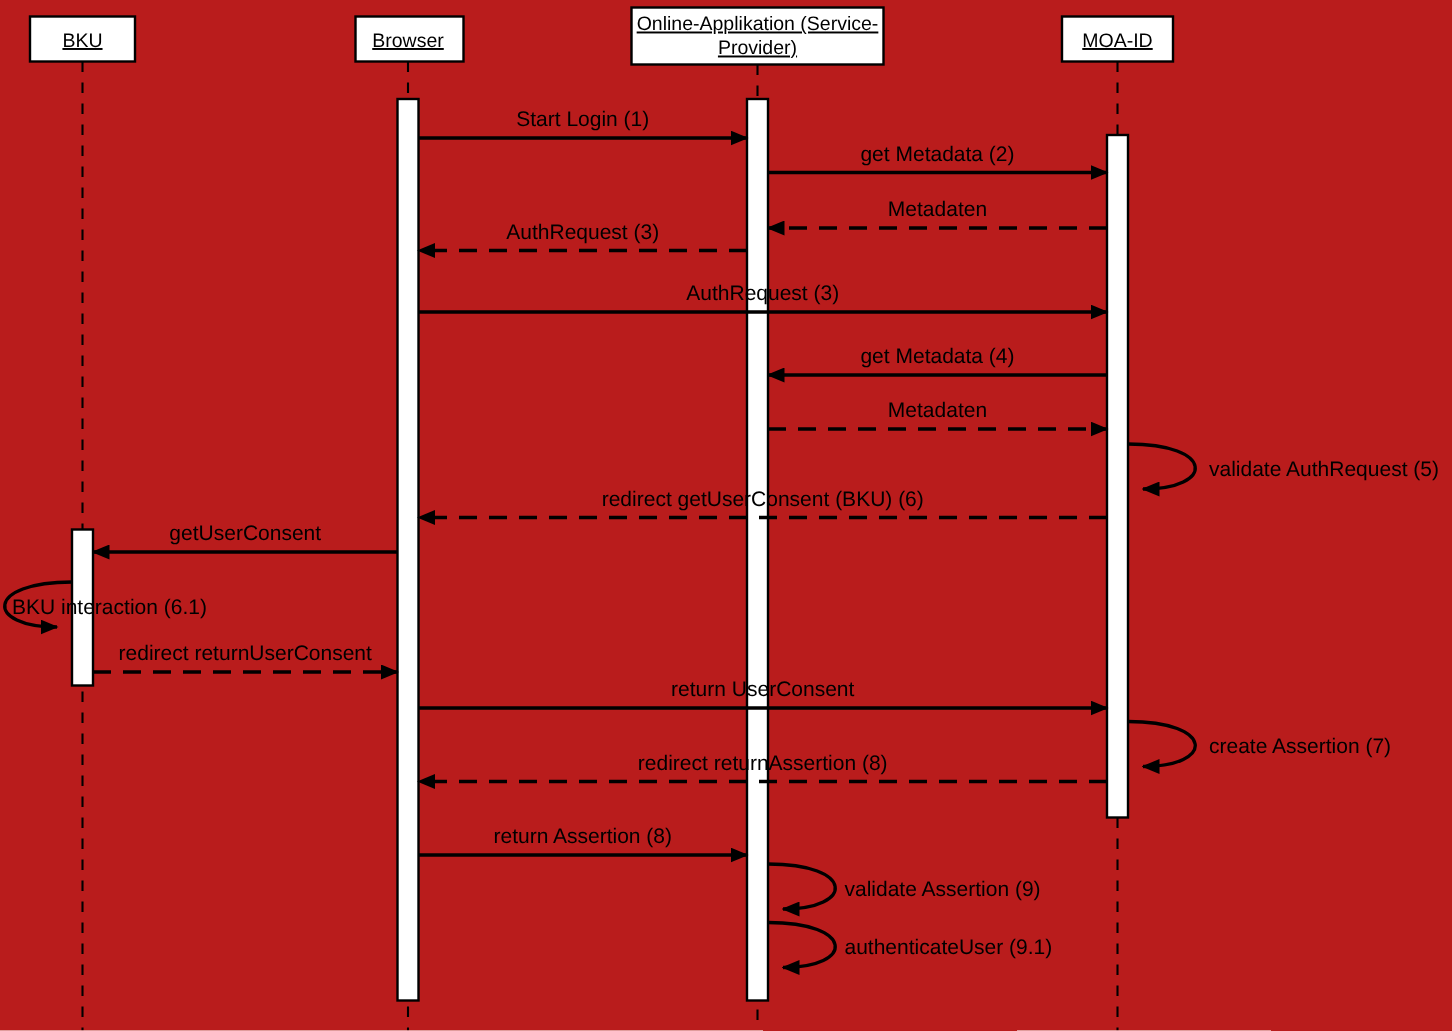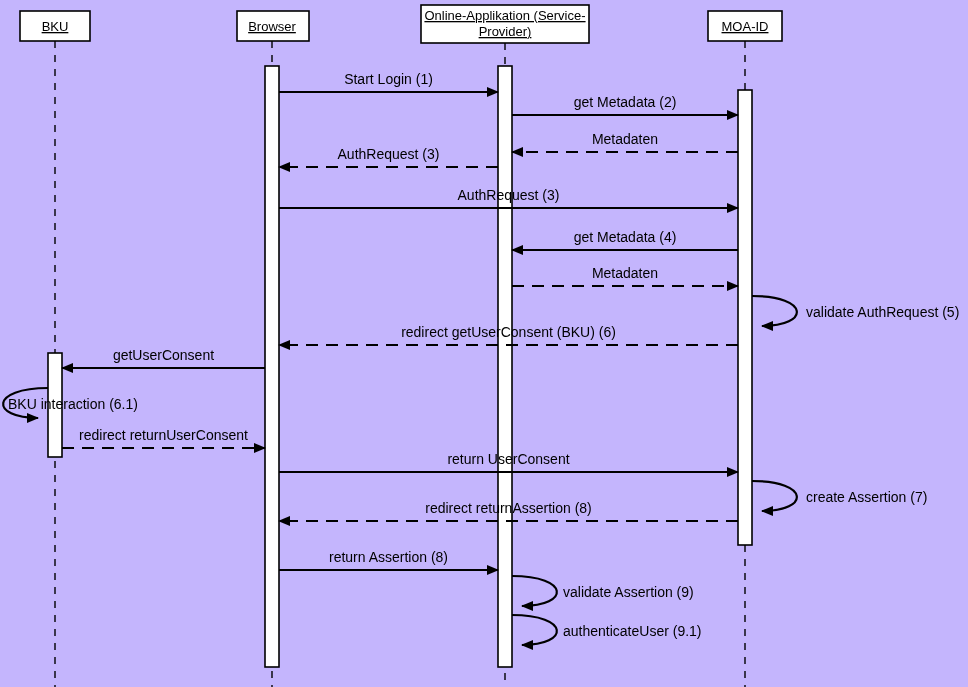--- a/index.html
+++ b/index.html
@@ -4,21 +4,21 @@
 <style>
   html, body {
     margin: 0;
     padding: 0;
     background: #ffffff;
   }
   #diagram-root {
     position: relative;
     width: 968px;
     height: 687px;
-    background: #c4b5fd;
+    background: #b91c1c;
     font-family: "Liberation Sans", sans-serif;
     overflow: hidden;
   }
   svg#seq {
     display: block;
     width: 968px;
     height: 687px;
   }
   .lifeline-box {
     fill: #ffffff;

